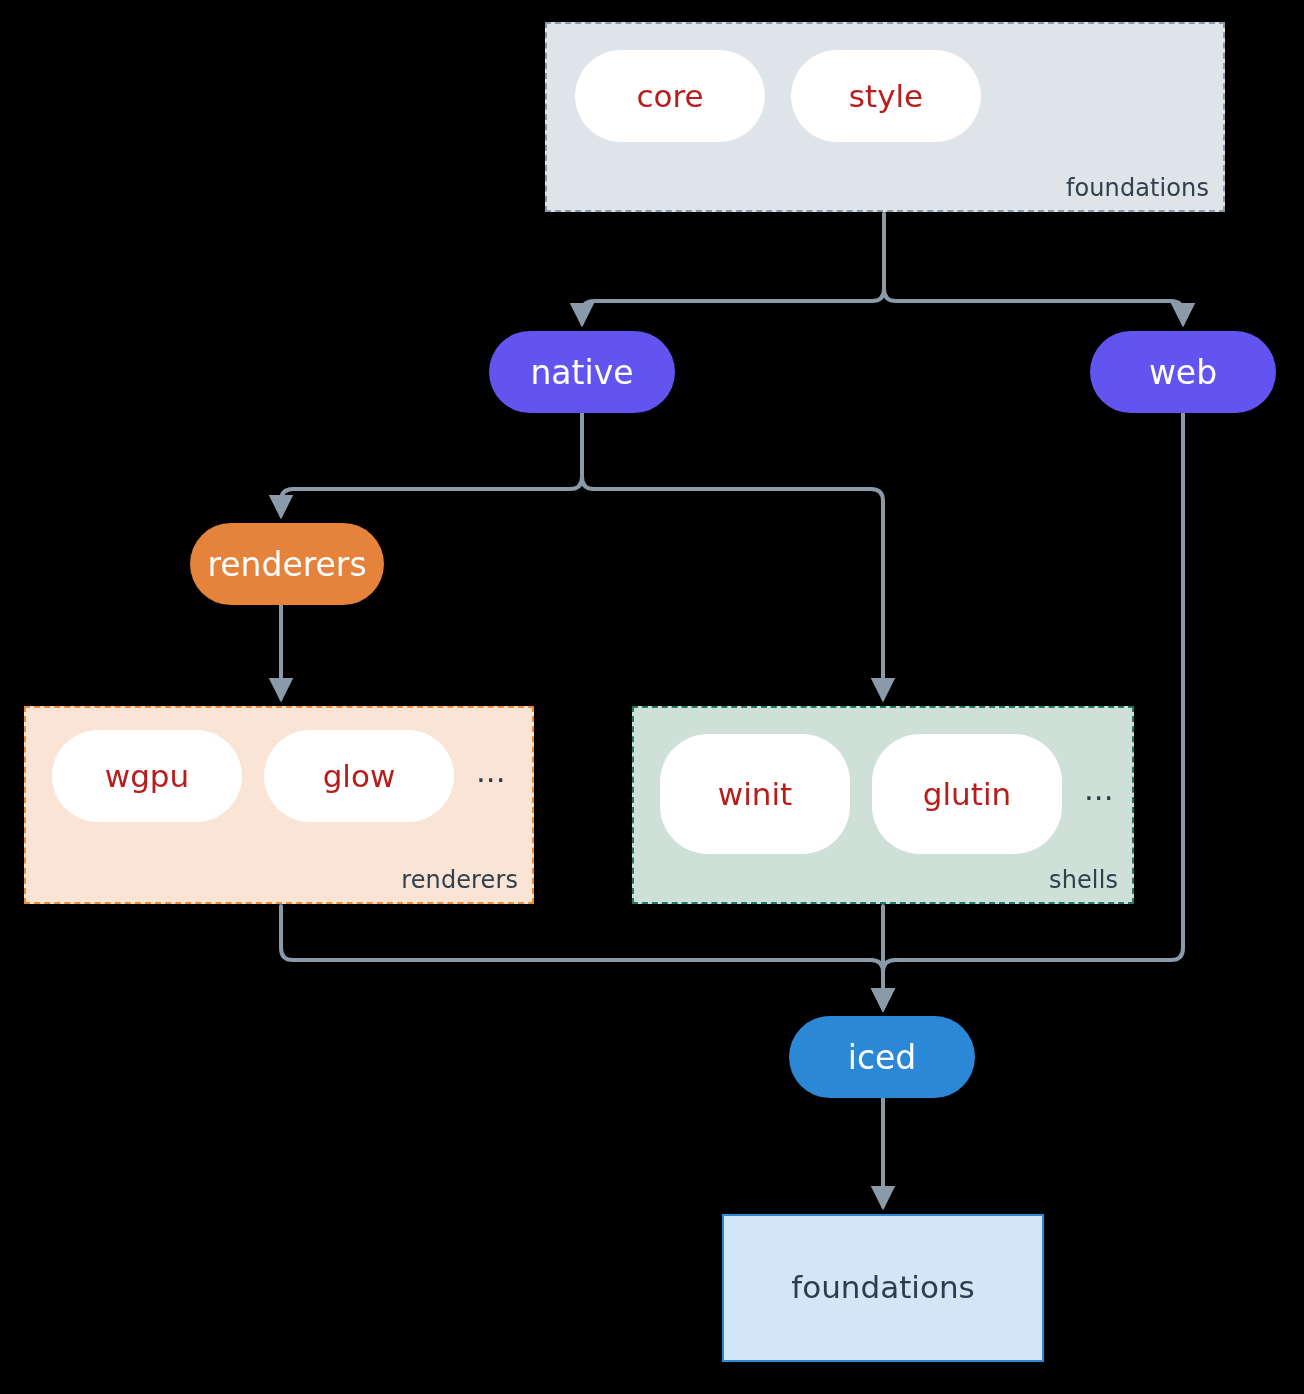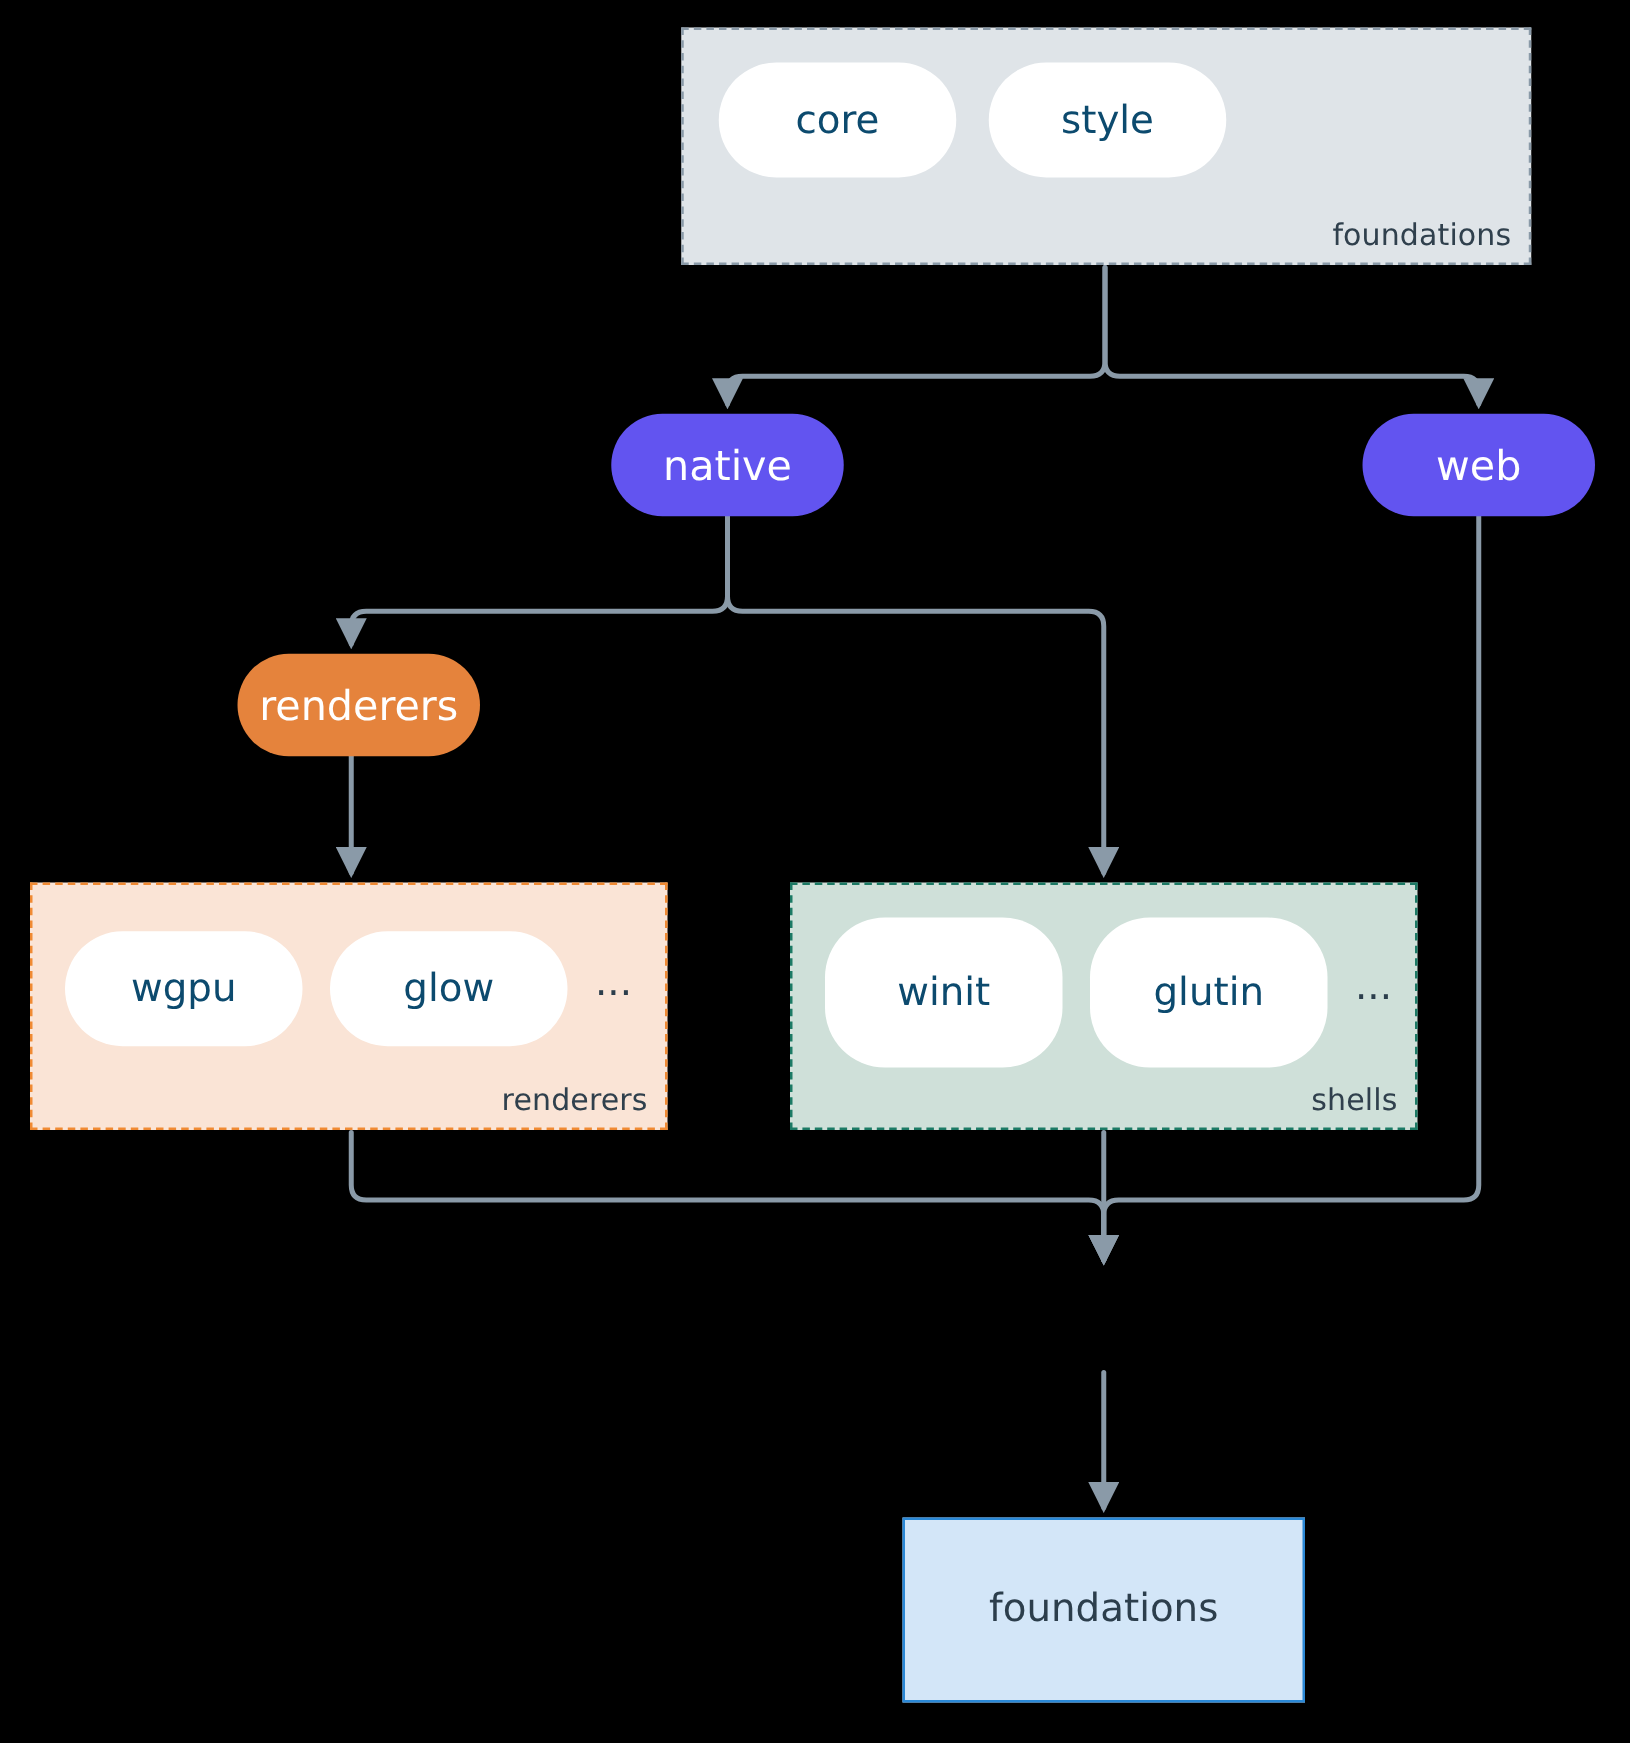--- a/index.html
+++ b/index.html
@@ -42,21 +42,21 @@
     position: absolute;
     display: flex;
     align-items: center;
   }
   .pill {
     background: #ffffff;
     border-radius: 48px;
     display: flex;
     align-items: center;
     justify-content: center;
-    color: #0c4a6e;
+    color: #b91c1c;
     font-size: 31px;
     box-sizing: border-box;
   }
   .ellipsis {
     color: #2c3e4c;
     font-size: 31px;
     line-height: 1;
     padding-bottom: 10px;
   }
 
@@ -72,21 +72,21 @@
   #foundations .pill { width: 190px; height: 92px; }
 
   #renderers {
     left: 24px;
     top: 706px;
     width: 510px;
     height: 198px;
     background: #fae4d6;
     border: 2px dashed #f08a33;
   }
-  #renderers .pillrow { left: 26px; top: 37px; gap: 22px; }
+  #renderers .pillrow { left: 26px; top: 22px; gap: 22px; }
   #renderers .pill { width: 190px; height: 92px; }
 
   #shells {
     left: 632px;
     top: 706px;
     width: 502px;
     height: 198px;
     background: #cfe0d9;
     border: 2px dashed #1c7a65;
   }
@@ -183,18 +183,19 @@
     </div>
     <div class="group-label">shells</div>
   </div>
 
   <div class="node round" id="node-native">native</div>
 
   <div class="node round" id="node-web">web</div>
 
   <div class="node round" id="node-graphics">renderers</div>
 
+  <div class="node round" id="node-iced">iced</div>
 
   <div id="node-app">
     <div>foundations</div>
   </div>
 
 </div>
 
 </body></html>

